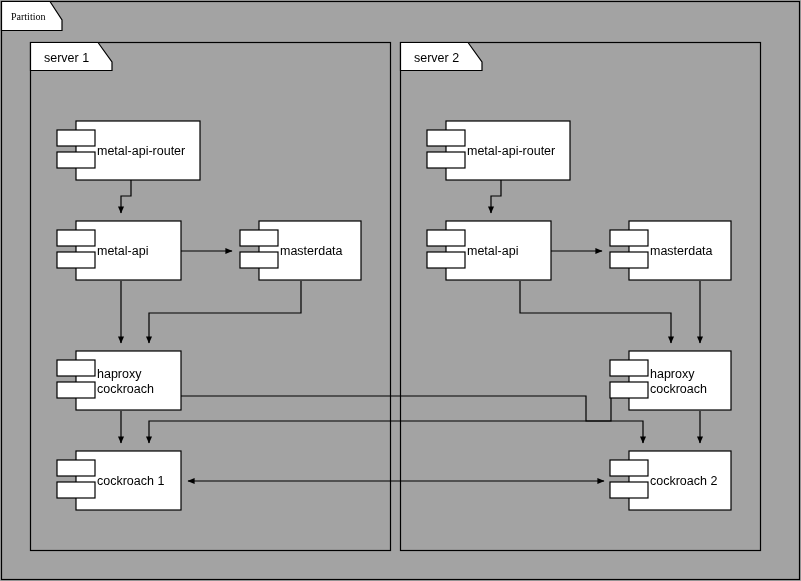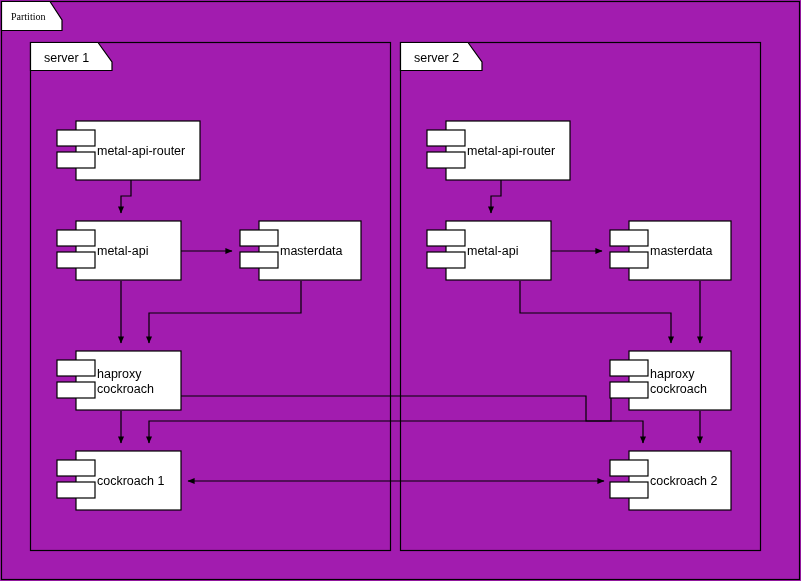--- a/index.html
+++ b/index.html
@@ -8,21 +8,21 @@
     padding: 0;
     background: #ffffff;
   }
   body {
     font-family: "Liberation Sans", sans-serif;
   }
   #canvas {
     position: relative;
     width: 801px;
     height: 581px;
-    background: #a21caf;
+    background: #a3a3a3;
     overflow: hidden;
   }
   #canvas svg {
     position: absolute;
     top: 0;
     left: 0;
     width: 801px;
     height: 581px;
   }
   .frame-rect {

